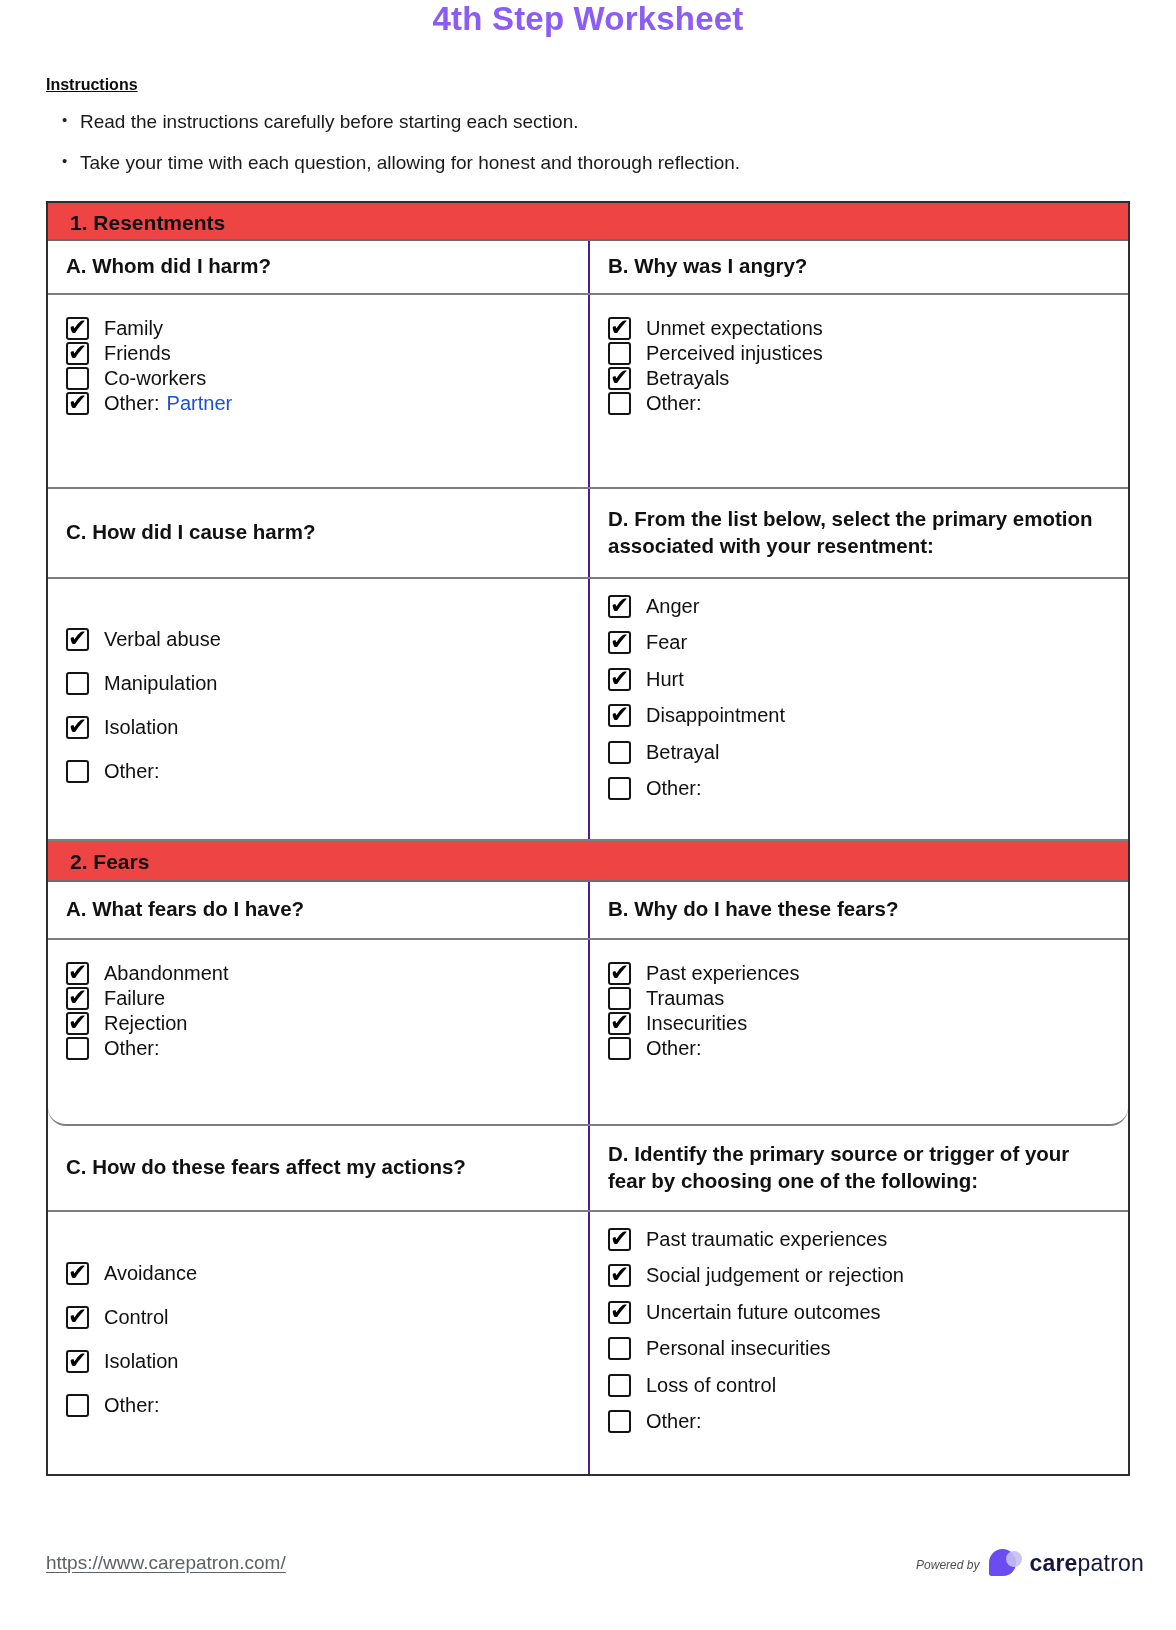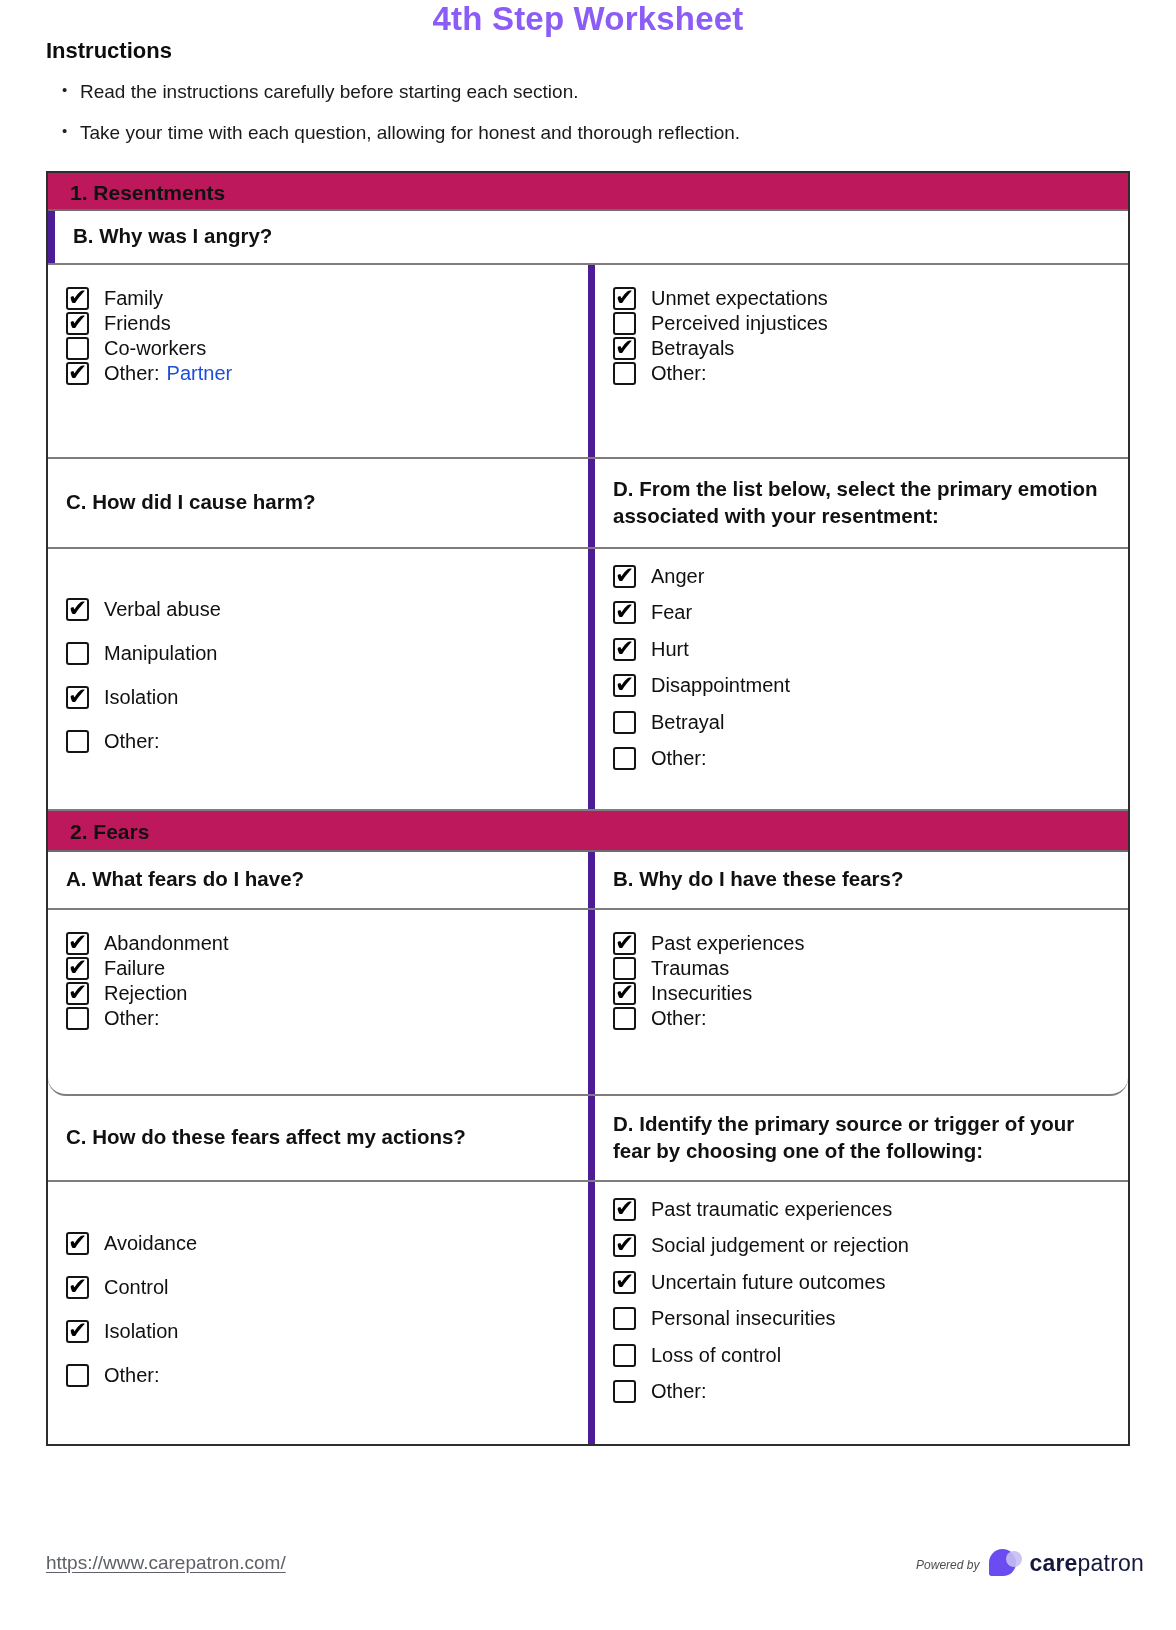--- a/index.html
+++ b/index.html
@@ -16,23 +16,25 @@
   .page-title {
     text-align: center;
     font-size: 33px;
     font-weight: bold;
     color: #8b5cf6;
     letter-spacing: 0.2px;
   }
 
   
   .instructions-heading {
-    font-size: 22px;
+    margin-top: 38px;
+    font-size: 16px;
     font-weight: bold;
     color: #0d0d0d;
+    text-decoration: underline;
   }
   ul.instruction-list { margin-top: 16px; list-style: none; }
   ul.instruction-list li {
     position: relative;
     padding-left: 34px;
     font-size: 19px;
     color: #1a1a1a;
     margin-bottom: 17px;
     line-height: 1.25;
   }
@@ -44,36 +46,36 @@
     color: #222;
   }
 
   
   .worksheet-table {
     margin-top: 26px;
     border: 2px solid #2e2e2e;
     width: 100%;
   }
   .t-section-header {
-    background: #be185d;
+    background: #ef4444;
     border-bottom: 2px solid #6d6d6d;
     padding: 4px 0 0 22px;
     display: flex;
     align-items: center;
     font-size: 21px;
     font-weight: bold;
   }
   .t-row {
     display: grid;
     grid-template-columns: 1fr 1fr;
     border-bottom: 2px solid #7d7d7d;
   }
   .t-row:last-child { border-bottom: none; }
   .cell { padding: 10px 18px; }
-  .cell.right { border-left: 7px solid #4c1d95; }
+  .cell.right { border-left: 2px solid #4c1d95; }
   .cell.head {
     display: flex;
     align-items: center;
     font-size: 20.5px;
     font-weight: bold;
     line-height: 1.3;
   }
   .cell.body {
     display: flex;
     flex-direction: column;
@@ -173,20 +175,21 @@
   <ul class="instruction-list">
     <li>Read the instructions carefully before starting each section.</li>
     <li>Take your time with each question, allowing for honest and thorough reflection.</li>
   </ul>
 
   <div class="worksheet-table">
 
     <div class="t-section-header h-sec1">1. Resentments</div>
 
     <div class="t-row h-abh1">
+      <div class="cell head">A. Whom did I harm?</div>
       <div class="cell head right">B. Why was I angry?</div>
     </div>
 
     <div class="t-row h-abb1">
       <div class="cell body">
         <div class="cb-row">
           <span class="cb checked"></span>
           <span class="cb-label">Family</span>
         </div>
         <div class="cb-row">

